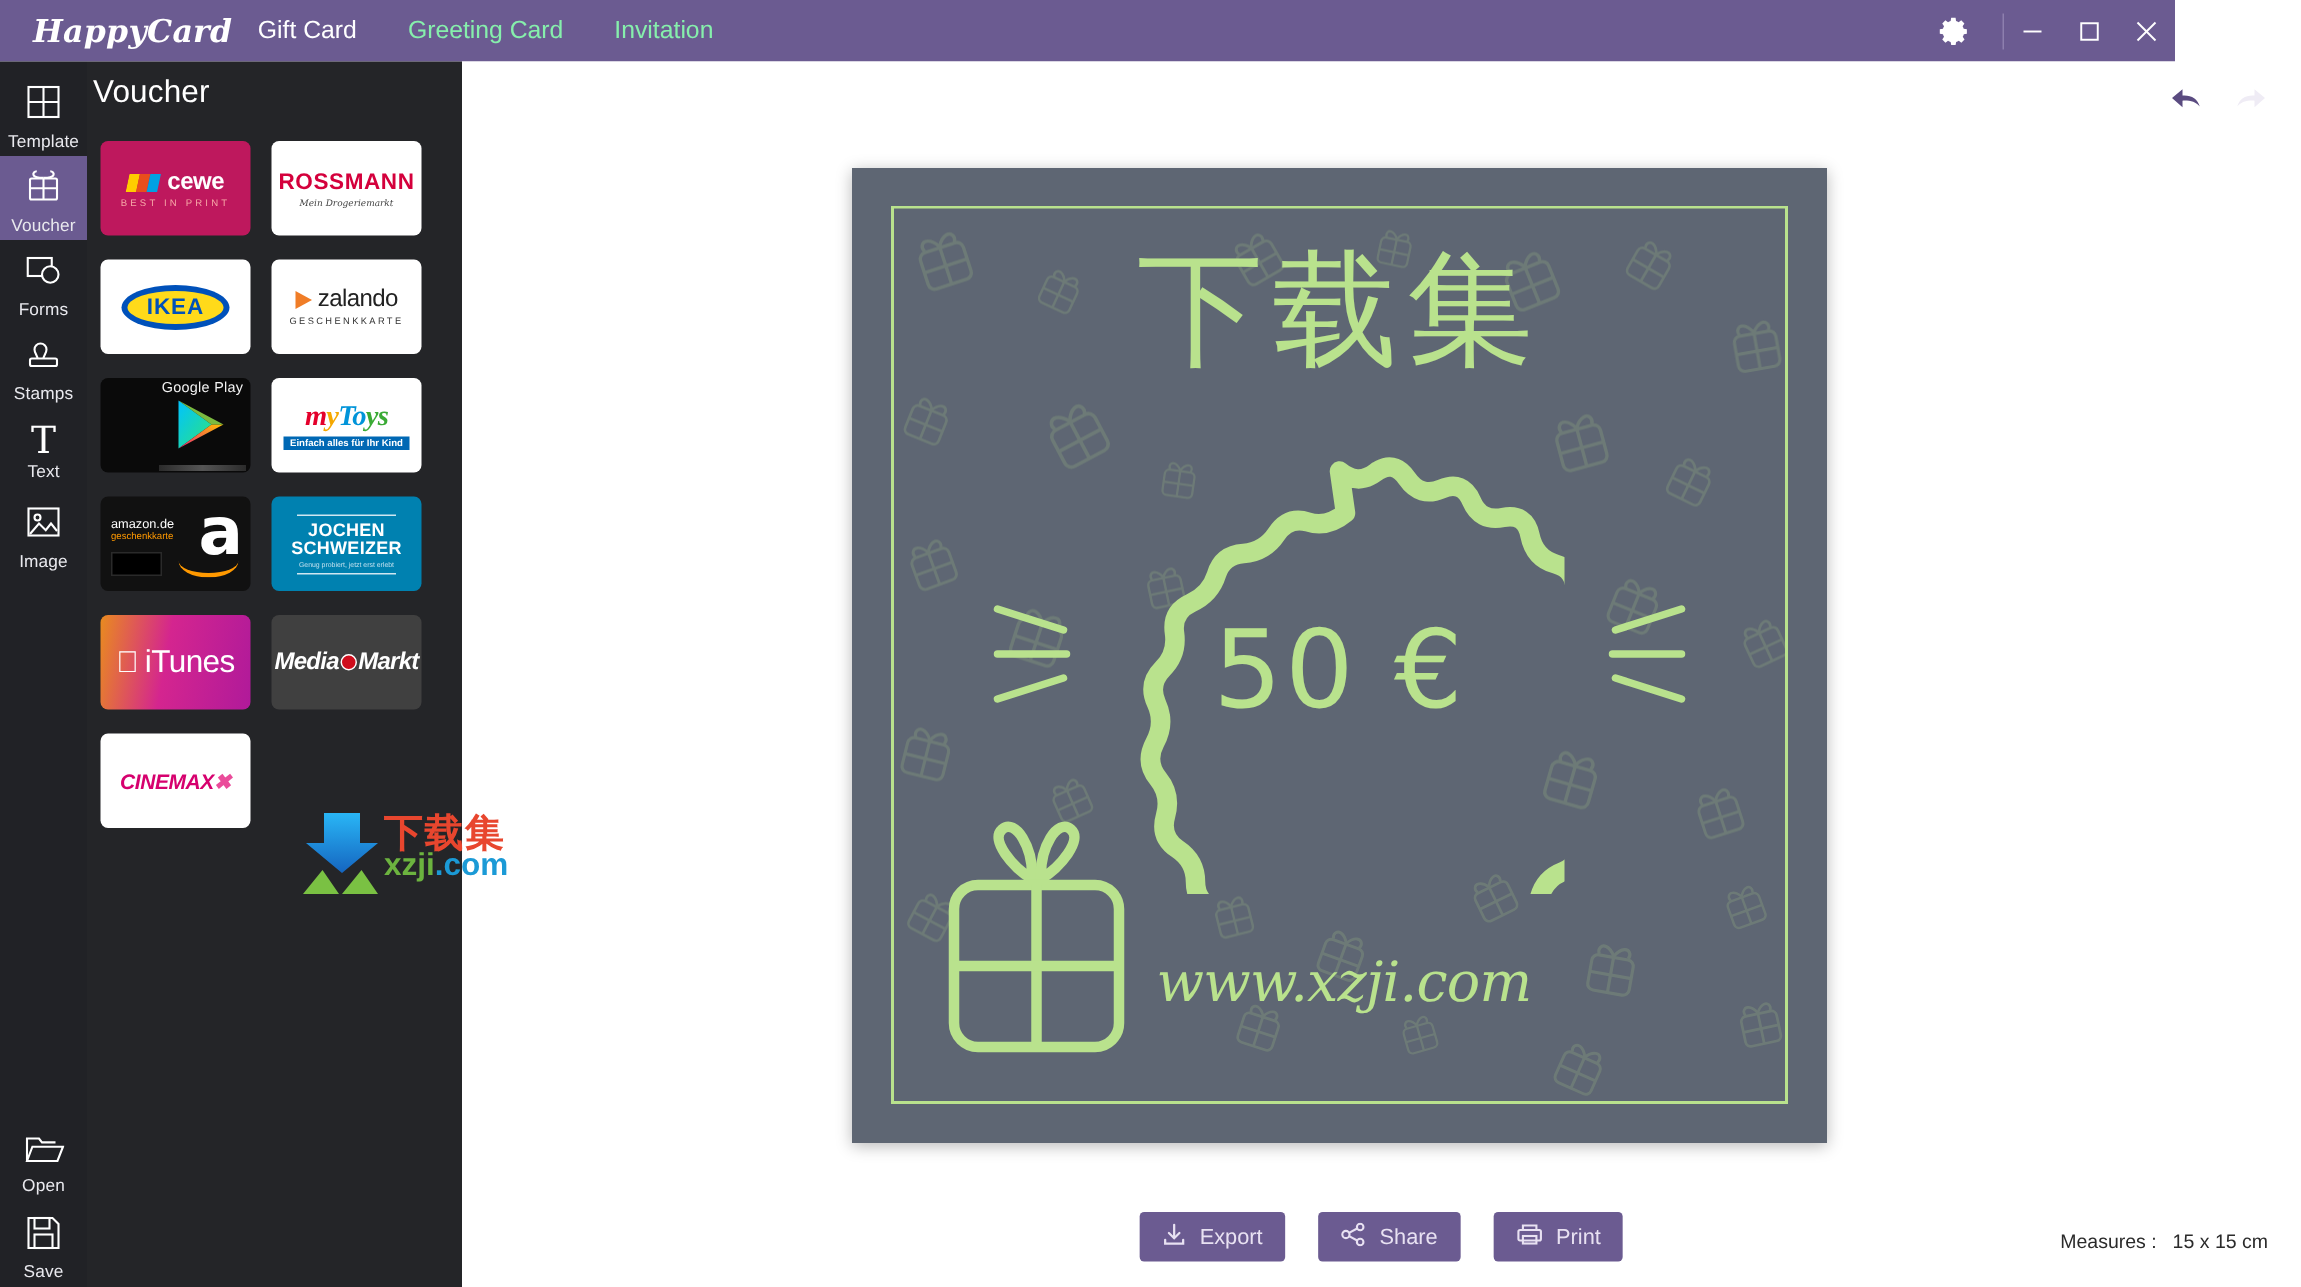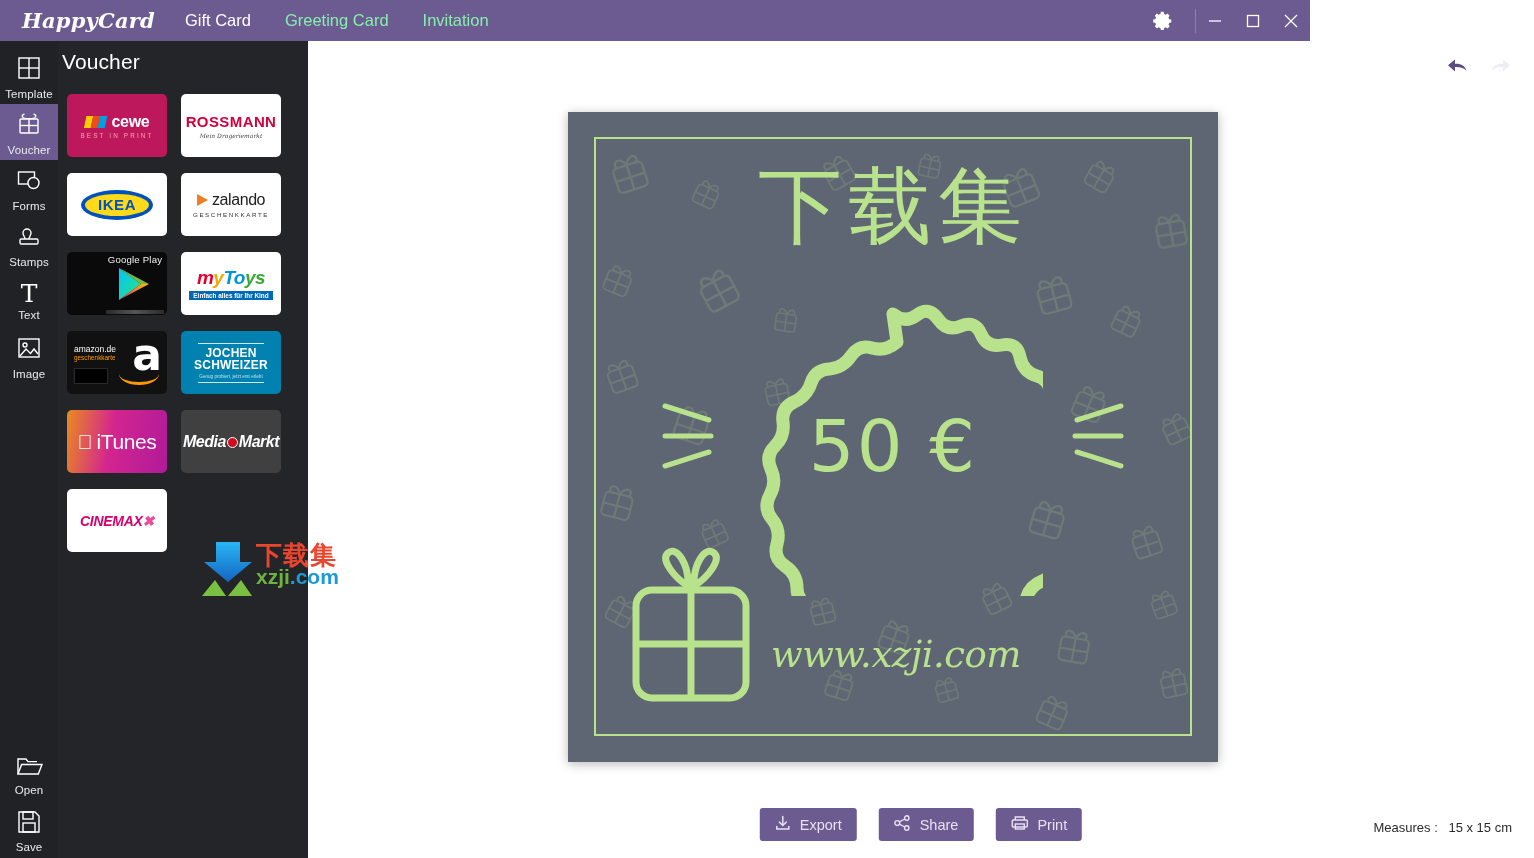--- a/index.html
+++ b/index.html
@@ -6,30 +6,30 @@
   html, body {
     width: 1534px; height: 858px;
     overflow: hidden;
     font-family: "Liberation Sans", sans-serif;
     background: #ffffff;
   }
   #app { position: relative; width: 1534px; height: 858px; background: #fff; }
 
   
   .titlebar {
-    position: absolute; left: 0; top: 0; width: 1310px; height: 41px;
+    position: absolute; left: 0; top: 0; width: 1450px; height: 41px;
     background: #6b5b91;
     display: flex; align-items: center;
   }
   .brand {
     color: #ffffff; font-family: "DejaVu Serif", serif;
     font-style: italic; font-size: 21px; font-weight: bold;
     margin-left: 22px; letter-spacing: .2px;
   }
-  .navtabs { display: flex; align-items: center; margin-left: 28px; gap: 30px; }
+  .navtabs { display: flex; align-items: center; margin-left: 15px; gap: 30px; }
   .navtab {
     font-size: 16.5px; color: #86efac; cursor: pointer;
     padding: 3px 2px; white-space: nowrap;
   }
   .navtab.active { color: #ffffff; }
   .tb-right { position: absolute; right: 0; top: 0; height: 41px; display: flex; align-items: center; }
   .gear-btn {
     width: 64px; height: 41px; display: flex; align-items: center; justify-content: center;
     cursor: pointer;
   }
@@ -125,21 +125,21 @@
     width: 0; height: 0; border-left: 11px solid #f07d27;
     border-top: 6px solid transparent; border-bottom: 6px solid transparent;
   }
   .zal-w { color: #222; font-size: 16px; letter-spacing: -.4px; }
   .zal-sub { color: #333; font-size: 6.2px; letter-spacing: 1.6px; }
   .t-gplay { background: #0a0a0a; flex-direction: column; gap: 2px; padding-left: 36px; }
   .gp-w { color: #f2f2f2; font-size: 9.6px; letter-spacing: .2px; }
   .gp-bar { width: 58px; height: 4px; margin-top: 3px;
     background: linear-gradient(90deg,#2b2b2b,#555,#2b2b2b); }
   .t-mytoys { flex-direction: column; gap: 2px; }
-  .mt-w { font-size: 19px; font-weight: bold; font-style: italic; letter-spacing: -.5px; }
+  .mt-w { font-size: 19px; font-weight: bold; font-style: italic; letter-spacing: -.5px; font-family: Liberation Serif, serif; }
   .mt-w .c1 { color: #e4002b; } .mt-w .c2 { color: #f5a800; }
   .mt-w .c3 { color: #0094d9; } .mt-w .c4 { color: #3aaa35; }
   .mt-sub { background: #0068b4; color: #fff; font-size: 6.4px; padding: 1px 4px; font-weight: bold; }
   .t-amazon { background: #111; }
   .am-w { position: absolute; left: 7px; top: 13px; color: #fff; font-size: 8.5px; }
   .am-sub { position: absolute; left: 7px; top: 23px; color: #f90; font-size: 6.4px; }
   .am-box { position: absolute; left: 7px; top: 37px; width: 34px; height: 16px; background: #000; border: 1px solid #2a2a2a; }
   .am-a { position: absolute; right: 5px; top: 2px; color: #fff; font-size: 44px; line-height: 44px; font-weight: bold; font-family: "DejaVu Sans", sans-serif; }
   .am-smile { position: absolute; right: 8px; bottom: 9px; width: 40px; height: 11px;
     border-bottom: 3px solid #f90; border-radius: 0 0 50% 50%/0 0 100% 100%; }

